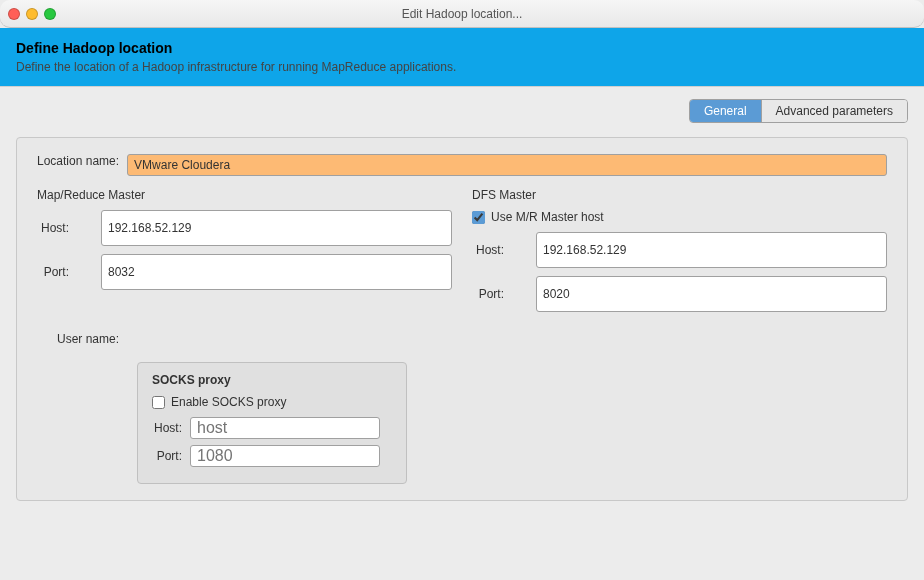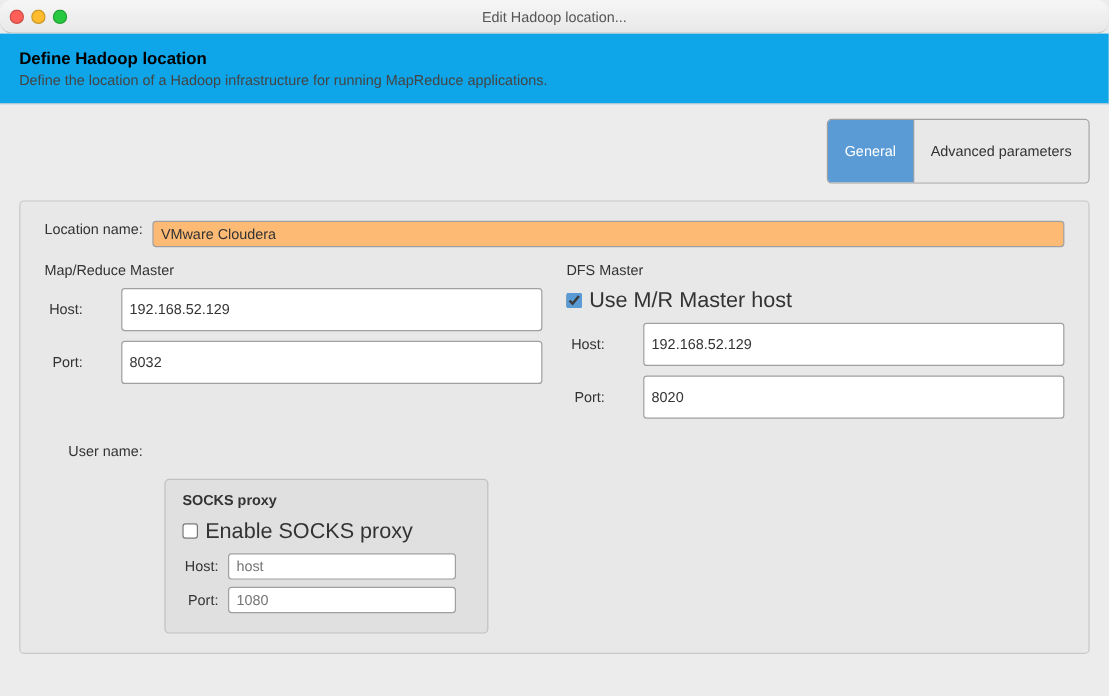--- a/index.html
+++ b/index.html
@@ -74,21 +74,21 @@
       justify-content: flex-end;
       margin-bottom: 14px;
     }
     .tab-group {
       display: flex;
       border: 1px solid #a0a0a0;
       border-radius: 4px;
       overflow: hidden;
     }
     .tab {
-      padding: 19px 14px;
+      padding: 4px 14px;
       font-size: 12px;
       cursor: pointer;
       background: #e8e8e8;
       color: #333;
       border: none;
       outline: none;
     }
     .tab.active {
       background: #5b9bd5;
       color: white;
@@ -175,21 +175,21 @@
       align-items: center;
       margin-bottom: 8px;
     }
     .checkbox-input {
       width: 13px;
       height: 13px;
       margin-right: 6px;
       accent-color: #5b9bd5;
     }
     .checkbox-label {
-      font-size: 18px;
+      font-size: 12px;
       color: #333;
     }
 
     
     .socks-section {
       background: #e0e0e0;
       border: 1px solid #c0c0c0;
       border-radius: 4px;
       padding: 10px 14px;
       margin-top: 4px;
@@ -214,21 +214,21 @@
       text-align: right;
       padding-right: 8px;
     }
     .socks-input {
       width: 190px;
       height: 22px;
       border: 1px solid #a0a0a0;
       border-radius: 3px;
       background: white;
       padding: 0 6px;
-      font-size: 12px;
+      font-size: 16px;
       color: #999;
       outline: none;
     }
   </style>
 </head>
 <body>
 
 <div class="title-bar">
   <div class="traffic-lights">
     <div class="traffic-light tl-close"></div>

